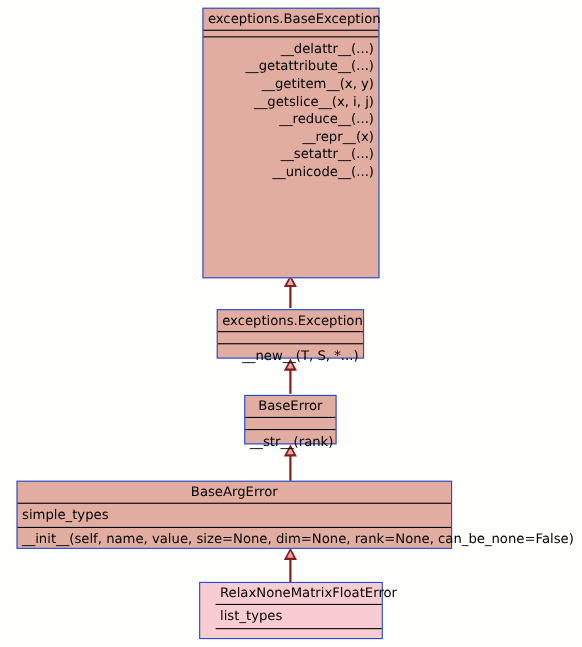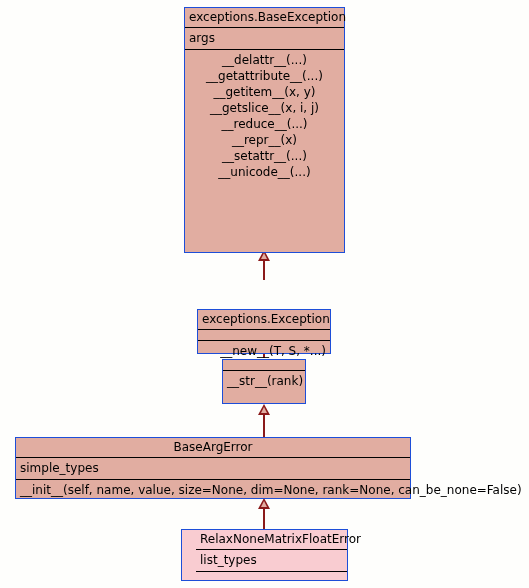--- a/index.html
+++ b/index.html
@@ -50,21 +50,21 @@
     color: #000000;
     white-space: nowrap;
   }
   .attr-row, .op-row {
     font-size: 12px;
     line-height: 16px;
     color: #000000;
     white-space: nowrap;
   }
   .attr-row { text-align: left; }
-  .op-row   { text-align: center; }
+  .op-row   { text-align: right; }
   .op-row.centered, .attr-row.centered { text-align: right; }
 
   
   .gen-line {
     position: absolute;
     width: 2px;
     background: #8b1a1a;
     z-index: 1;
   }
   .gen-arrow {
@@ -110,45 +110,47 @@
   <div class="gen-line" style="left:263px; top:506px; height:24px;"></div>
   <div class="gen-arrow" style="left:258px; top:498px;">
     <span class="inner"></span>
   </div>
 
   <div class="uml-class" style="left:184px; top:7px; width:161px; height:246px;">
     <div class="compartment">
       <div class="class-title">exceptions.BaseException</div>
     </div>
     <div class="compartment">
-      <div class="attr-row">args</div>
     </div>
     <div class="compartment">
       <div class="op-row">__delattr__(...)</div>
       <div class="op-row">__getattribute__(...)</div>
       <div class="op-row">__getitem__(x, y)</div>
       <div class="op-row">__getslice__(x, i, j)</div>
       <div class="op-row">__reduce__(...)</div>
       <div class="op-row">__repr__(x)</div>
       <div class="op-row">__setattr__(...)</div>
       <div class="op-row">__unicode__(...)</div>
     </div>
   </div>
 
-  <div class="uml-class" style="left:197px; top:281px; width:134px; height:45px;margin-top:28px;">
+  <div class="uml-class" style="left:197px; top:281px; width:134px; height:45px;">
     <div class="compartment">
       <div class="class-title">exceptions.Exception</div>
     </div>
     <div class="compartment empty"></div>
     <div class="compartment">
       <div class="op-row centered">__new__(T, S, *...)</div>
     </div>
   </div>
 
   <div class="uml-class" style="left:222px; top:359px; width:84px; height:45px;">
+    <div class="compartment">
+      <div class="class-title">BaseError</div>
+    </div>
     <div class="compartment empty"></div>
     <div class="compartment">
       <div class="op-row centered">__str__(rank)</div>
     </div>
   </div>
 
   <div class="uml-class" style="left:15px; top:437px; width:396px; height:62px;">
     <div class="compartment">
       <div class="class-title">BaseArgError</div>
     </div>

